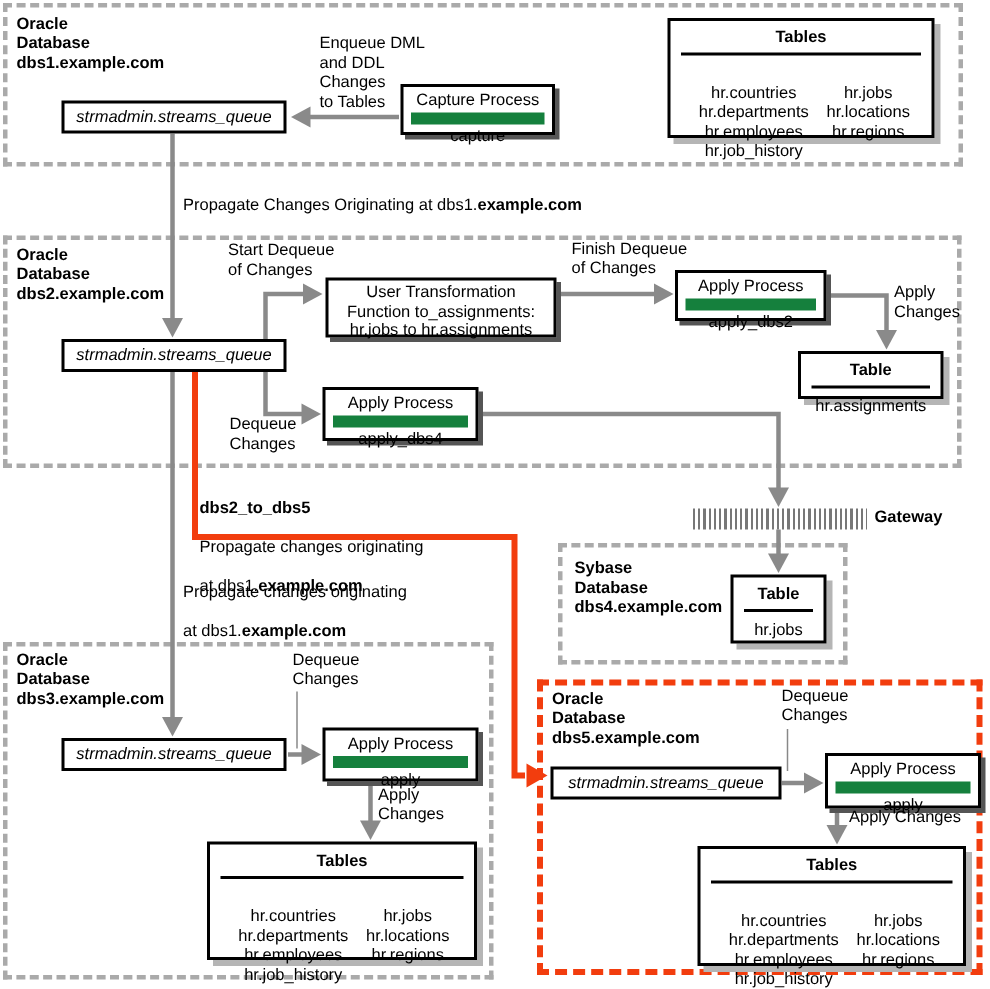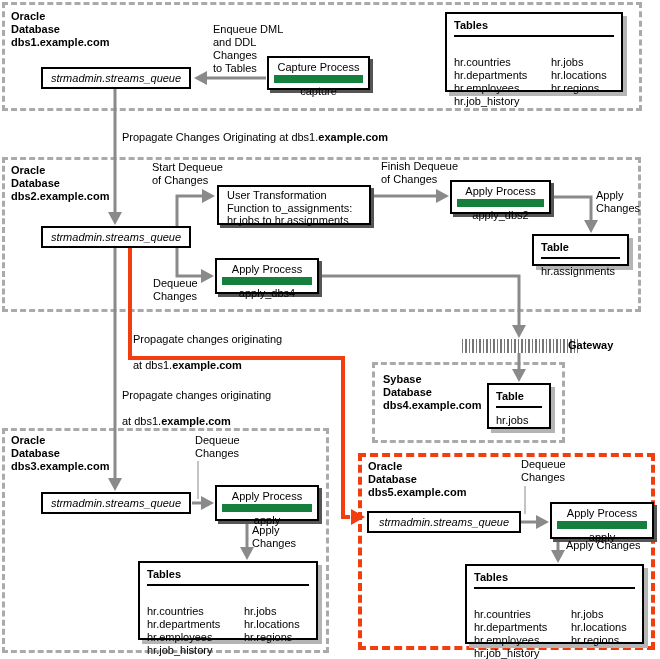--- a/index.html
+++ b/index.html
@@ -1,21 +1,21 @@
 <!DOCTYPE html>
 <html><head>
 <meta charset="utf-8">
 <style>
   html,body{margin:0;padding:0;background:#fff;}
   #canvas{position:relative;width:660px;height:659px;background:#fff;overflow:hidden;
           font-family:"Liberation Sans","DejaVu Sans",sans-serif;font-size:11px;color:#000;}
   .region{position:absolute;border:3px dashed #aaa;box-sizing:border-box;z-index:1;}
   .region.redbox{border:4px dashed #f23d0e;}
   svg.ov{position:absolute;left:0;top:0;z-index:2;}
-  .bx{position:absolute;background:#fff;border:2px solid #000;box-sizing:border-box;z-index:3;line-height:13px;}
+  .bx{position:absolute;background:#fff;border:2px solid #000;box-sizing:border-box;z-index:3;line-height:13px;text-align:center;}
   .queue{display:flex;align-items:center;justify-content:center;text-align:center;font-style:italic;}
   .proc{text-align:center;box-shadow:3px 3px 0 #555;}
   .proc .pt{margin:0 5px;padding:3px 0 1px;border-bottom:8px solid #15803d;}
   .proc .pn{padding:2px 0;}
   .utb{padding:2px 8px;box-shadow:3px 3px 0 #555;line-height:12.5px;white-space:pre-line;}
   .tbl{box-shadow:4px 4px 0 #b5b5b5;padding:4px 7px;}
   .tbl .tt{font-weight:bold;border-bottom:2px solid #000;padding:1px 0 3px;margin-bottom:4px;}
   .cols{display:flex;margin-top:19px;}
   .cols .c1{width:97px;}
   .tn{padding-top:2px;}
@@ -128,29 +128,30 @@
   </div>
   <div class="bx queue" style="left:41px;top:226px;width:150px;height:22px">strmadmin.streams_queue</div>
   <div class="bx proc" style="left:215px;top:258px;width:104px;height:36px">
     <div class="pt">Apply Process</div>
     <div class="pn">apply_dbs4</div>
   </div>
   <div class="lbl" style="left:153px;top:277px">Dequeue
 Changes</div>
 
   <div class="lbl" style="left:133px;top:320px">
+    <div class="b">dbs2_to_dbs5</div>
     <div>Propagate changes originating</div>
     <div><span>at dbs1.</span><span class="b">example.com</span></div>
   </div>
   <div class="lbl" style="left:122px;top:376px">
     <div>Propagate changes originating</div>
     <div><span>at dbs1.</span><span class="b">example.com</span></div>
   </div>
 
-  <div class="lbl b" style="left:568px;top:339px">Gateway</div>
+  <div class="lbl b" style="left:583px;top:339px">Gateway</div>
 
   <div class="lbl b" style="left:383px;top:373px">Sybase
 Database
 dbs4.example.com</div>
   <div class="bx tbl" style="left:487px;top:383px;width:64px;height:46px">
     <div class="tt">Table</div>
     <div class="tn">hr.jobs</div>
   </div>
 
   <div class="lbl b" style="left:11px;top:434px">Oracle

